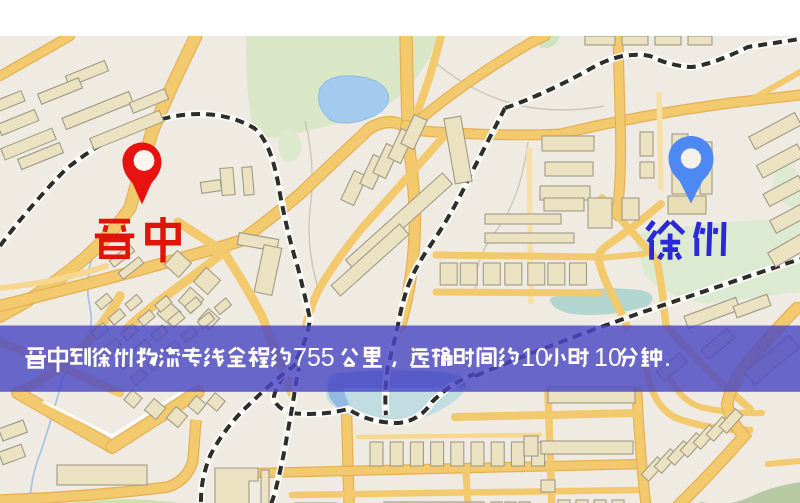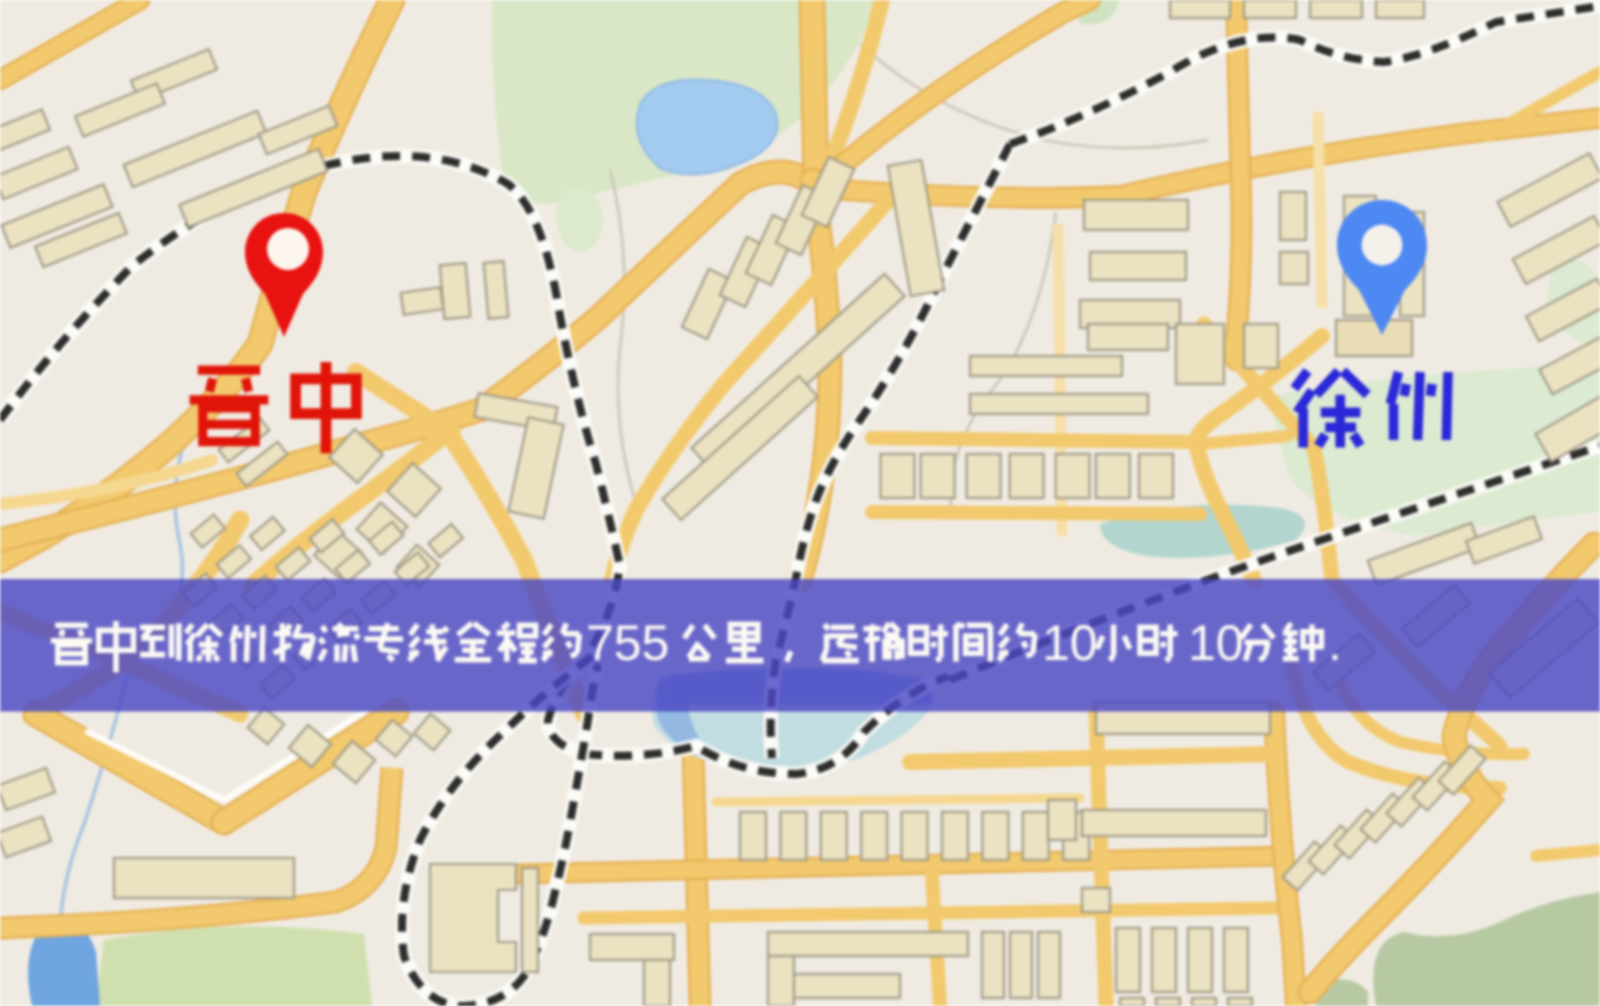--- a/index.html
+++ b/index.html
@@ -1,17 +1,17 @@
 <!DOCTYPE html>
 <html><head>
 <meta charset="utf-8">
 <style>
 html,body { margin:0; padding:0; }
 body { width:800px; height:503px; overflow:hidden; font-family:"Liberation Sans", sans-serif; }
-#map { width:800px; height:449px; filter: blur(0.75px); }
+#map { width:800px; height:449px; filter: blur(0.75px); margin-top: 36px; }
 </style>
 </head>
 <body>
 
 <div id="map">
 <svg width="800" height="503" viewBox="0 0 800 503">
 
 <rect x="0" y="0" width="800" height="503" fill="#f0ebe2"></rect>
 
 <path d="M246 0 L438 0 Q430 28 406 54 Q382 78 346 86 Q312 93 286 100 Q262 106 252 92 Q245 45 246 0 Z" fill="#d9e7c6"></path>

